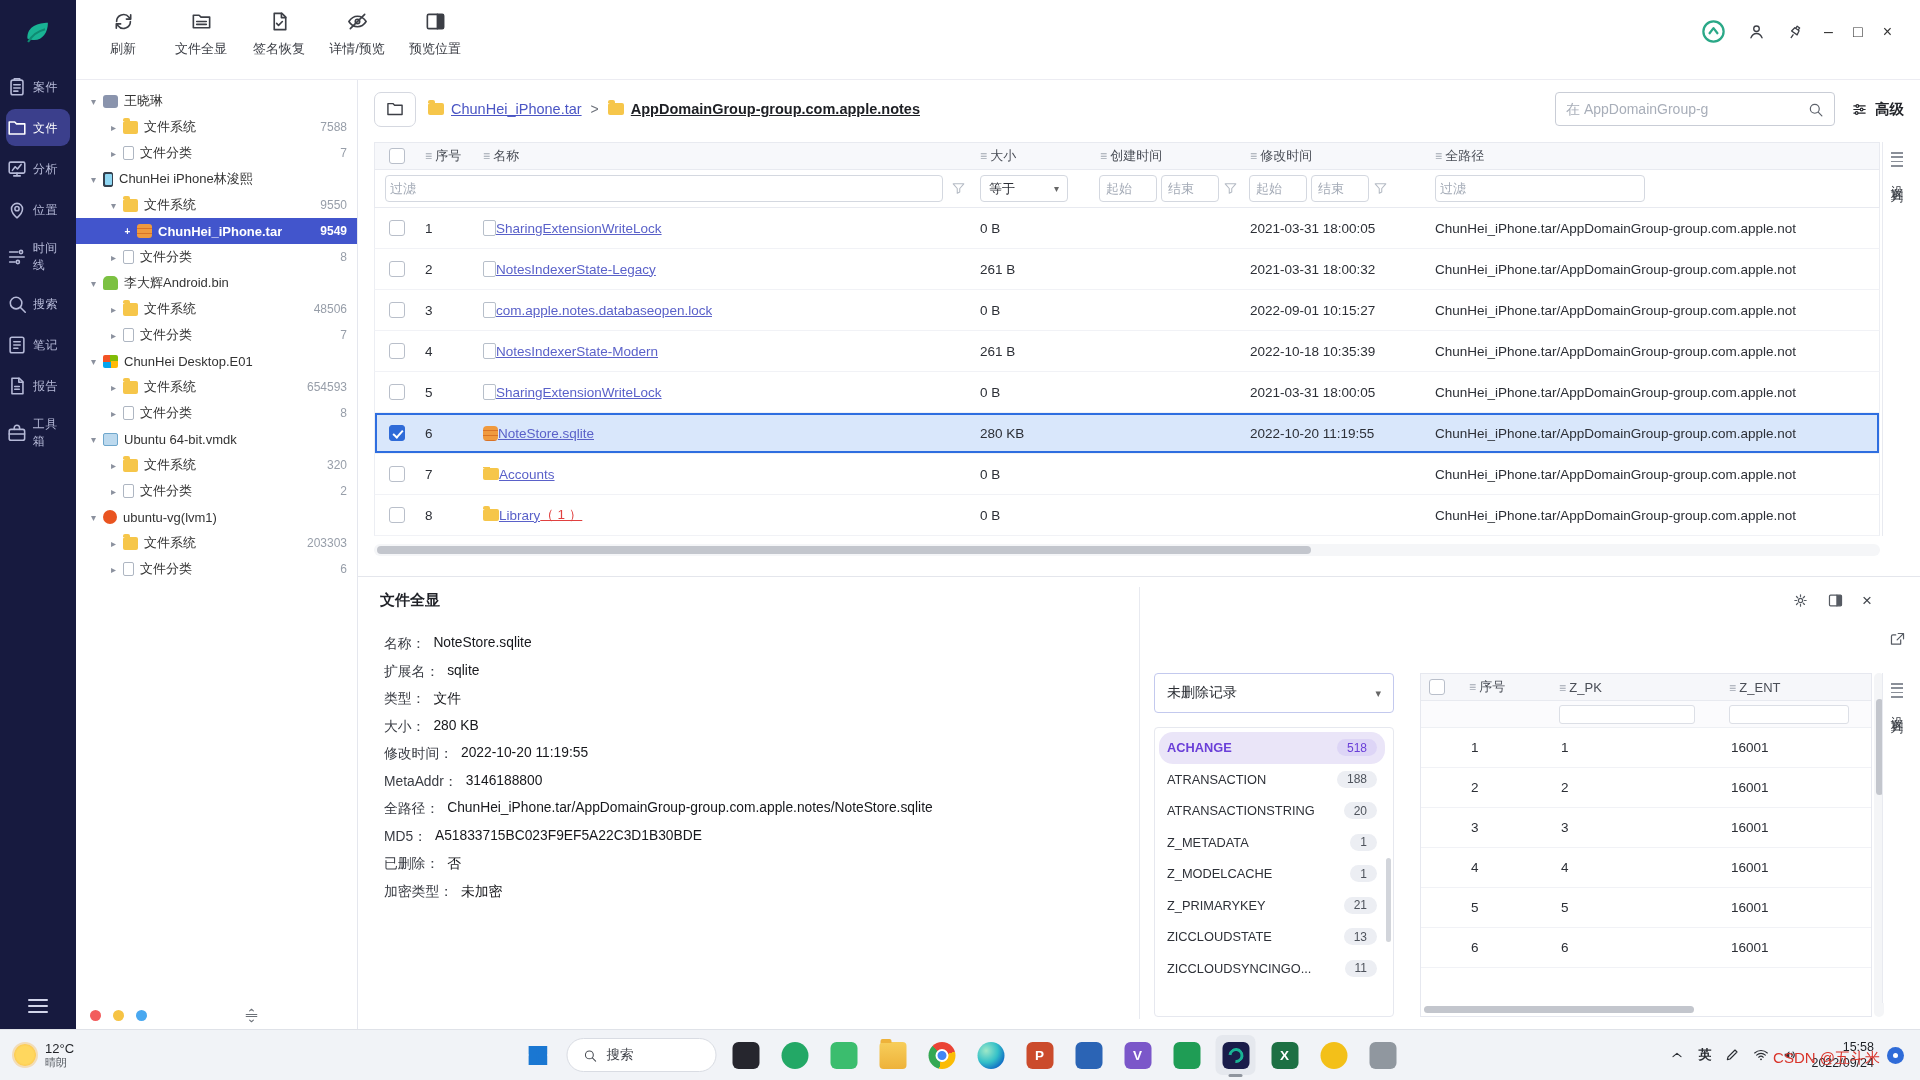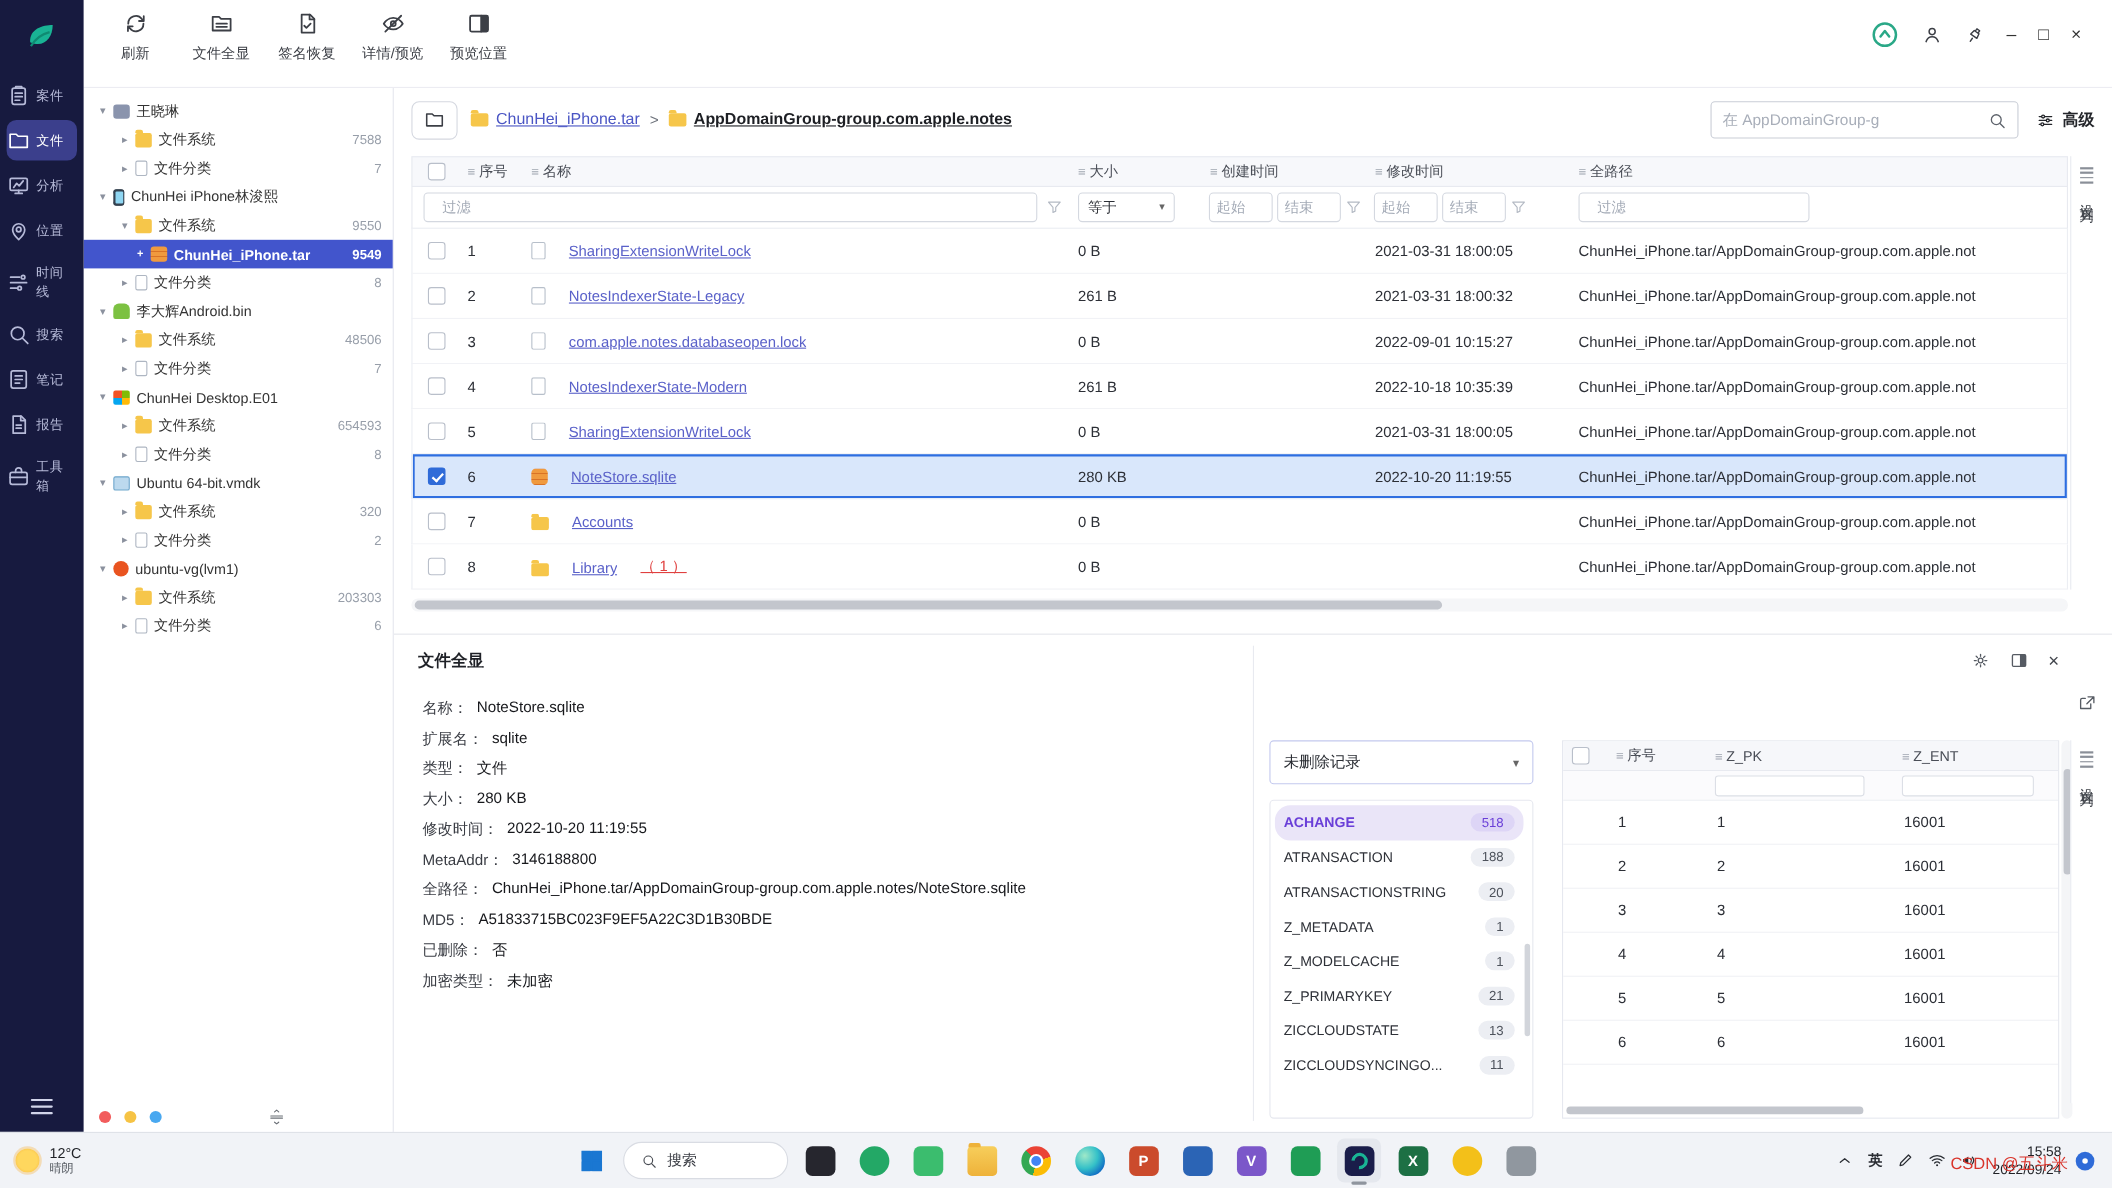--- a/index.html
+++ b/index.html
@@ -79,35 +79,35 @@
   .ftable { position:absolute; left:16px; right:40px; top:62px; }
   .thead { height:28px; background:#f7f8fb; border:1px solid #e8eaf0; align-items:center; font-size:13px; color:#4a4e57; }
   .th { display:flex; align-items:center; padding:0 6px; white-space:nowrap; }
   .hlabel::before { content:"≡ "; color:#a0a6b1; font-size:12px; }
   .filterrow { height:38px; border:1px solid #e8eaf0; border-top:none; background:#fff; align-items:center; font-size:13px; }
   .fc-name { grid-column:1/4; display:flex; align-items:center; gap:8px; padding:0 8px 0 10px; }
   .fc-size { grid-column:4; padding:0 6px; }
   .fc-time1 { grid-column:5; display:flex; align-items:center; gap:4px; padding:0 5px; }
   .fc-time2 { grid-column:6; display:flex; align-items:center; gap:4px; padding:0 5px; }
   .fc-path { grid-column:7; padding:0 6px; }
-  .fin { height:27px; border:1px solid #d4d8e0; border-radius:4px; padding:0 16px; font-size:13px; color:#333; outline:none; background:#fff; min-width:0; font-family:inherit; width:100%; }
+  .fin { height:27px; border:1px solid #d4d8e0; border-radius:4px; padding:0 4px; font-size:13px; color:#333; outline:none; background:#fff; min-width:0; font-family:inherit; width:100%; }
   .fin::placeholder { color:#a3aab6; }
   .fin.small { width:58px; padding:0 6px; }
   .fin.pathf { width:210px; }
   .selbox { width:88px; height:27px; border:1px solid #d4d8e0; border-radius:4px; display:flex; align-items:center; padding:0 8px; color:#2c2f36; background:#fff; }
   .selbox .car { margin-left:auto; color:#666; font-size:10px; }
   .funnel { width:15px; height:15px; color:#b4bac4; flex:none; }
   .checkbox { width:16px; height:16px; border:1.5px solid #b9bfca; border-radius:3px; background:#fff; display:inline-block; position:relative; flex:none; }
   .checkbox.checked { background:#2f6bd8; border-color:#2f6bd8; }
   .checkbox.checked::after { content:""; position:absolute; left:4.5px; top:1.5px; width:4px; height:8px; border-right:2px solid #fff; border-bottom:2px solid #fff; transform:rotate(42deg); }
   .c-check { display:flex; justify-content:center; }
   .trow { height:41px; align-items:center; border-bottom:1px solid #f1f2f6; border-left:1px solid #eceef3; border-right:1px solid #eceef3; background:#fff; color:#2c2f36; }
   .trow > div { padding:0 6px; }
   .trow.sel { background:#d9e7fb; box-shadow:inset 0 0 0 2px #2e6ee0; }
-  .c-name { display:flex; align-items:flex-end; gap:21px; overflow:hidden; white-space:nowrap; }
+  .c-name { display:flex; align-items:center; gap:0; overflow:hidden; white-space:nowrap; }
   .flink { color:#5a61c9; text-decoration:underline; overflow:hidden; text-overflow:ellipsis; cursor:pointer; }
   .fsuffix { color:#e0403f; text-decoration:underline; cursor:pointer; }
   .c-path, .c-modified, .c-created, .c-size { white-space:nowrap; overflow:hidden; }
   .ficon { flex:none; position:relative; }
   .f-file { width:13px; height:16px; background:#fff; border:1px solid #b7bfca; border-radius:2px; }
   .f-db { width:15px; height:15px; background:repeating-linear-gradient(180deg,#f09a3e 0 4px,#d97326 4px 5px); border-radius:4px; }
   .f-folder { width:16px; height:12px; background:#f6c64a; border-radius:2px; }
   .f-folder::before { content:""; position:absolute; top:-3px; left:0; width:7px; height:3px; background:#f6c64a; border-radius:2px 2px 0 0; }
 
   .colstrip { position:absolute; right:10px; width:28px; border-left:1px solid #e8eaf0; display:flex; flex-direction:column; align-items:center; padding-top:10px; gap:8px; color:#565b63; background:#fff; }

